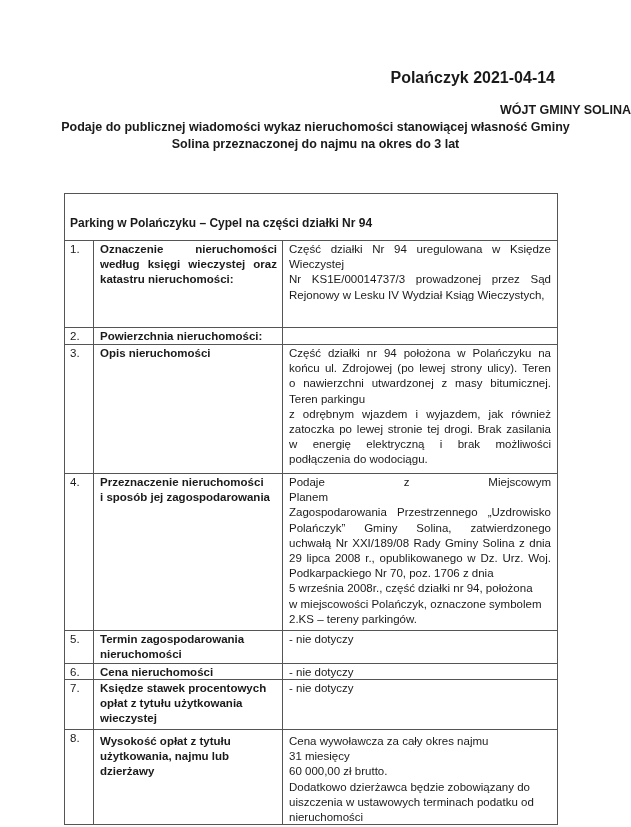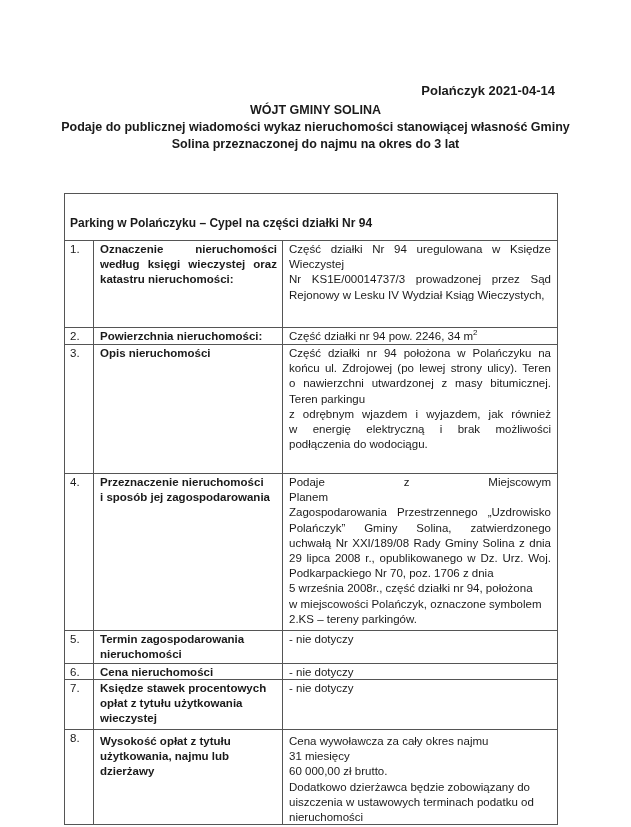--- a/index.html
+++ b/index.html
@@ -1,19 +1,19 @@
 <!DOCTYPE html>
 <html><head>
 <meta charset="utf-8">
 <style>
   html, body { margin: 0; padding: 0; background: #ffffff; }
   body { width: 631px; height: 827px; position: relative; overflow: hidden;
          font-family: "Liberation Sans", "DejaVu Sans", sans-serif; color: #1a1a1a; }
-  .date { position: absolute; top: 83px; right: 76px; font-size: 13px; font-weight: bold; }
-  .title { position: absolute; top: 102px; left: 0; width: 631px; text-align: center;
+  .date { position: absolute; top: 69px; right: 76px; font-size: 16px; font-weight: bold; }
+  .title { position: absolute; top: 102px; left: 0; width: 631px; text-align: right;
            font-size: 12.5px; font-weight: bold; line-height: 17px; }
   .subtitle { position: absolute; top: 119px; left: 0; width: 631px; text-align: center;
               font-size: 12.5px; font-weight: bold; line-height: 17px; }
   .subtitle span { display: block; }
 
   .tbl { position: absolute; left: 64px; top: 193px; width: 492px;
          border: 1px solid #555; border-bottom: none; }
   .tbl-head { height: 47px; border-bottom: 1px solid #555; font-size: 12px; font-weight: bold;
               padding-left: 5px; line-height: 17px; box-sizing: border-box; padding-top: 21px; }
   .row { display: flex; border-bottom: 1px solid #555; box-sizing: border-box; font-size: 11.5px; line-height: 15.2px; }
@@ -45,32 +45,32 @@
       <span class="jline">Część działki Nr 94 uregulowana w Księdze</span>
       <span class="line">Wieczystej</span>
       <span class="jline">Nr KS1E/00014737/3 prowadzonej przez Sąd</span>
       <span class="line">Rejonowy w Lesku IV Wydział Ksiąg Wieczystych,</span>
     </div>
   </div>
 
   <div class="row" style="height:17px">
     <div class="c-num">2.</div>
     <div class="c-label">Powierzchnia nieruchomości:</div>
-    <div class="c-val"><span>Część działki nr 94 pow. 2246, 34 m</span><sup>2</sup></div>
   </div>
 
   <div class="row" style="height:129px">
     <div class="c-num">3.</div>
     <div class="c-label">Opis nieruchomości</div>
     <div class="c-val">
       <span class="jline">Część działki nr 94 położona w Polańczyku na</span>
       <span class="jline">końcu ul. Zdrojowej (po lewej strony ulicy). Teren</span>
       <span class="jline">o nawierzchni utwardzonej z masy bitumicznej.</span>
       <span class="line">Teren parkingu</span>
       <span class="jline">z odrębnym wjazdem i wyjazdem, jak również</span>
+      <span class="jline">zatoczka po lewej stronie tej drogi. Brak zasilania</span>
       <span class="jline">w energię elektryczną i brak możliwości</span>
       <span class="line">podłączenia do wodociągu.</span>
     </div>
   </div>
 
   <div class="row" style="height:157px">
     <div class="c-num">4.</div>
     <div class="c-label">
       <span class="line">Przeznaczenie nieruchomości</span>
       <span class="line">i sposób jej zagospodarowania</span>

